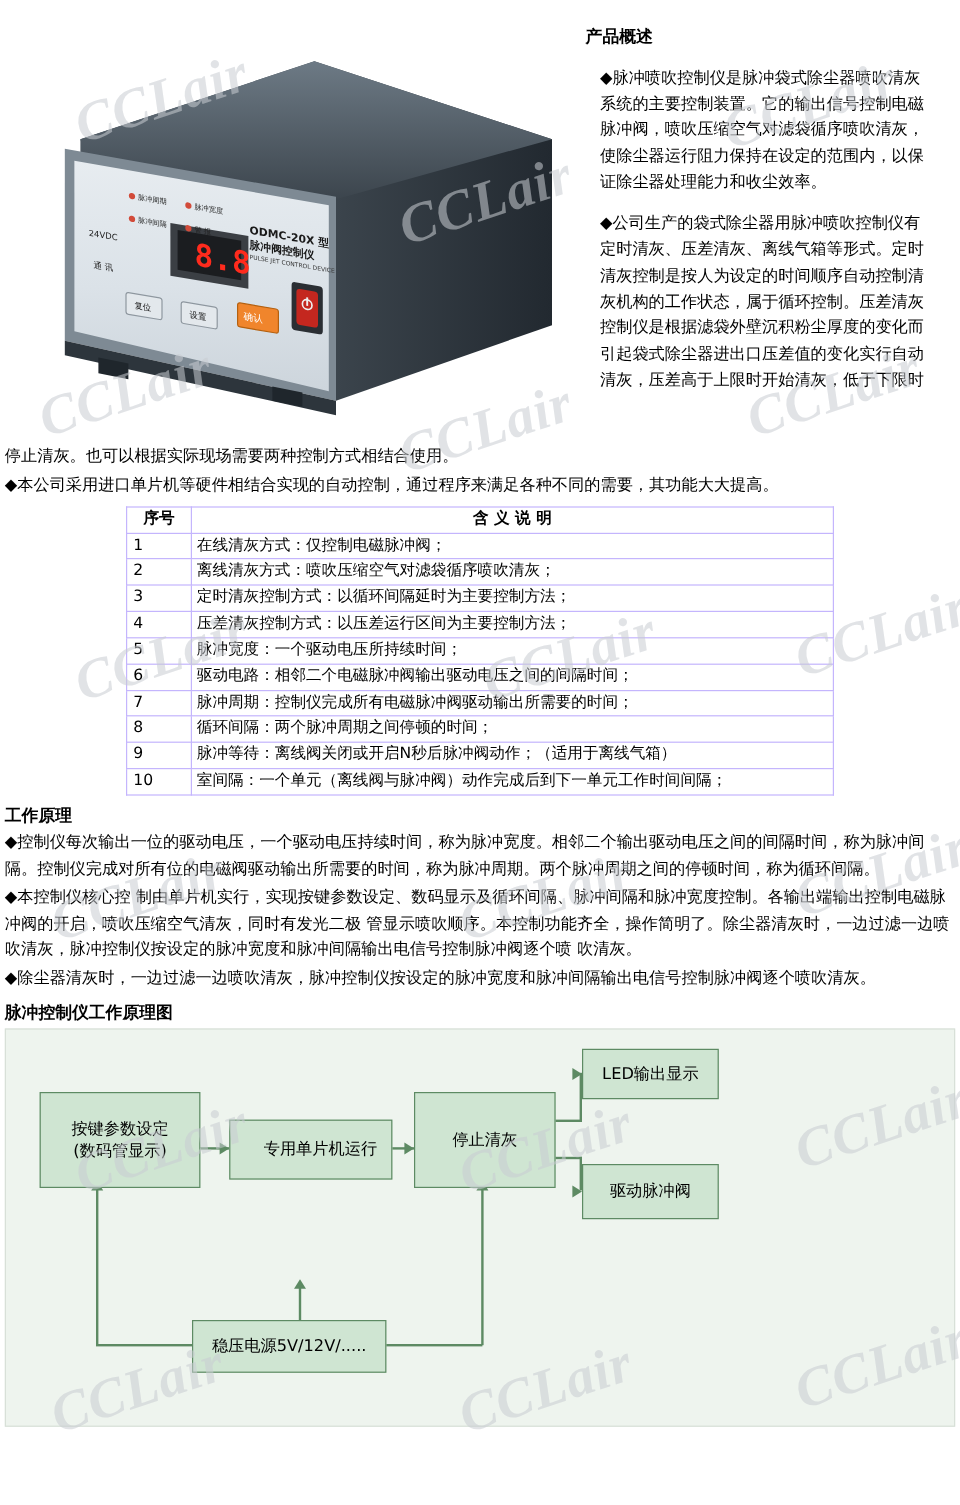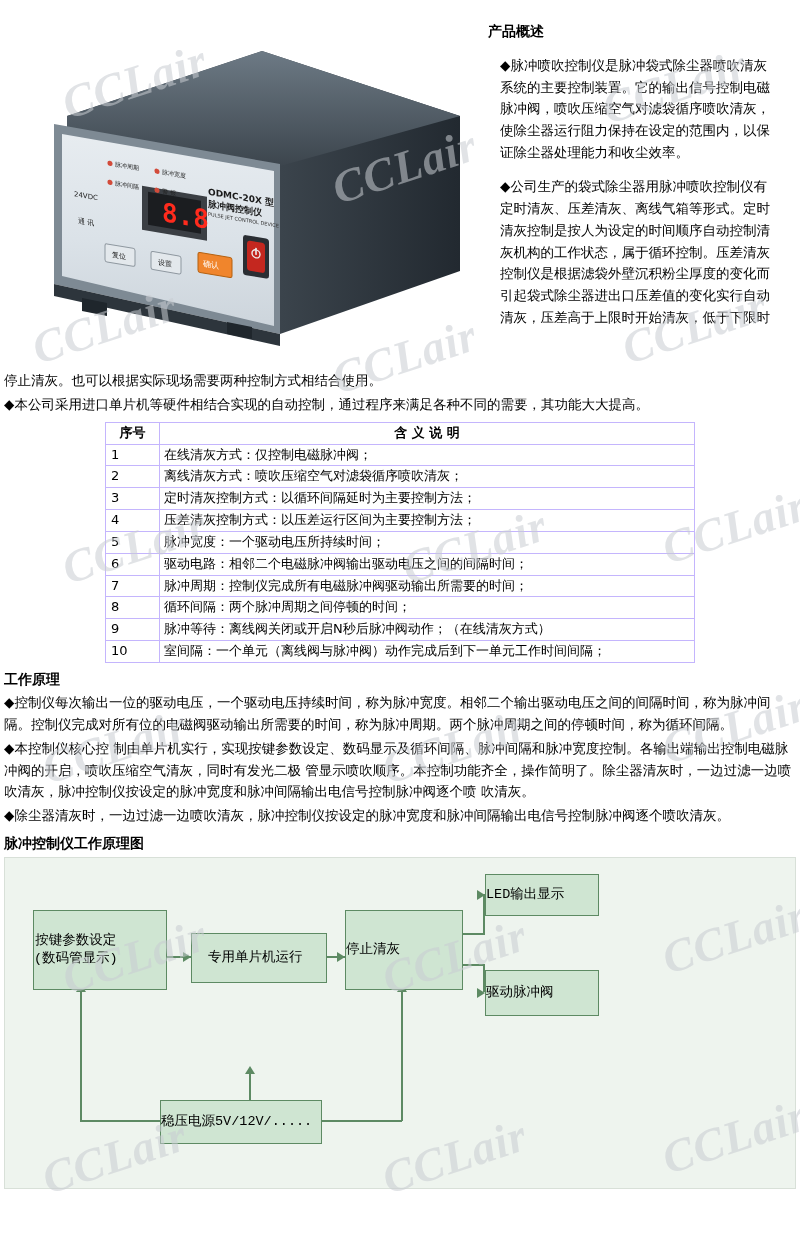--- a/index.html
+++ b/index.html
@@ -80,27 +80,26 @@
     position:relative;
     margin:4px 4px 0 4px;
     height:330px;
     background:#eef4ee;
     border:1px solid #d8e0d8;
   }
   .box{
     position:absolute;
     background:#cfe5d2;
     border:1px solid #5d8a63;
-    display:flex;align-items:center;
+    display:flex;align-items:center;justify-content:center;
     text-align:center;
     font-size:13.5px;
     line-height:1.35;
     color:#000;
     z-index:3;
-    font-family:Liberation Mono, monospace;
   }
   .dline{position:absolute;background:#5d8a63;z-index:2;}
   .arrow{position:absolute;width:0;height:0;z-index:3;}
   .arrow.right{
     border-left:8px solid #5d8a63;
     border-top:5px solid transparent;
     border-bottom:5px solid transparent;
   }
   .arrow.up{
     border-bottom:8px solid #5d8a63;
@@ -242,21 +241,21 @@
       <tr>
           <td class="no">7</td>
           <td>脉冲周期：控制仪完成所有电磁脉冲阀驱动输出所需要的时间；</td>
         </tr>
       <tr>
           <td class="no">8</td>
           <td>循环间隔：两个脉冲周期之间停顿的时间；</td>
         </tr>
       <tr>
           <td class="no">9</td>
-          <td>脉冲等待：离线阀关闭或开启N秒后脉冲阀动作；（在线清灰方式）</td>
+          <td>脉冲等待：离线阀关闭或开启N秒后脉冲阀动作；（适用于离线气箱）</td>
         </tr>
       <tr>
           <td class="no">10</td>
           <td>室间隔：一个单元（离线阀与脉冲阀）动作完成后到下一单元工作时间间隔；</td>
         </tr>
     </tbody>
   </table>
 
   <h4 class="sect">工作原理</h4>
   <p class="para">◆控制仪每次输出一位的驱动电压，一个驱动电压持续时间，称为脉冲宽度。相邻二个输出驱动电压之间的间隔时间，称为脉冲间隔。控制仪完成对所有位的电磁阀驱动输出所需要的时间，称为脉冲周期。两个脉冲周期之间的停顿时间，称为循环间隔。</p>

